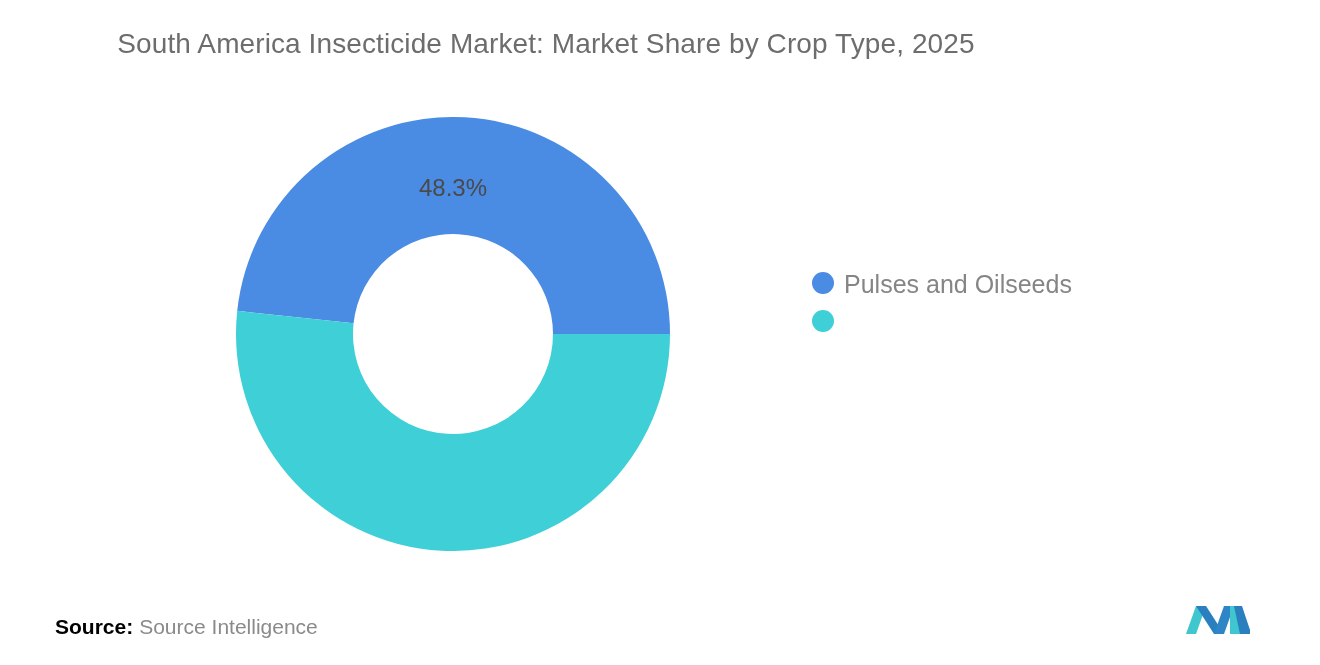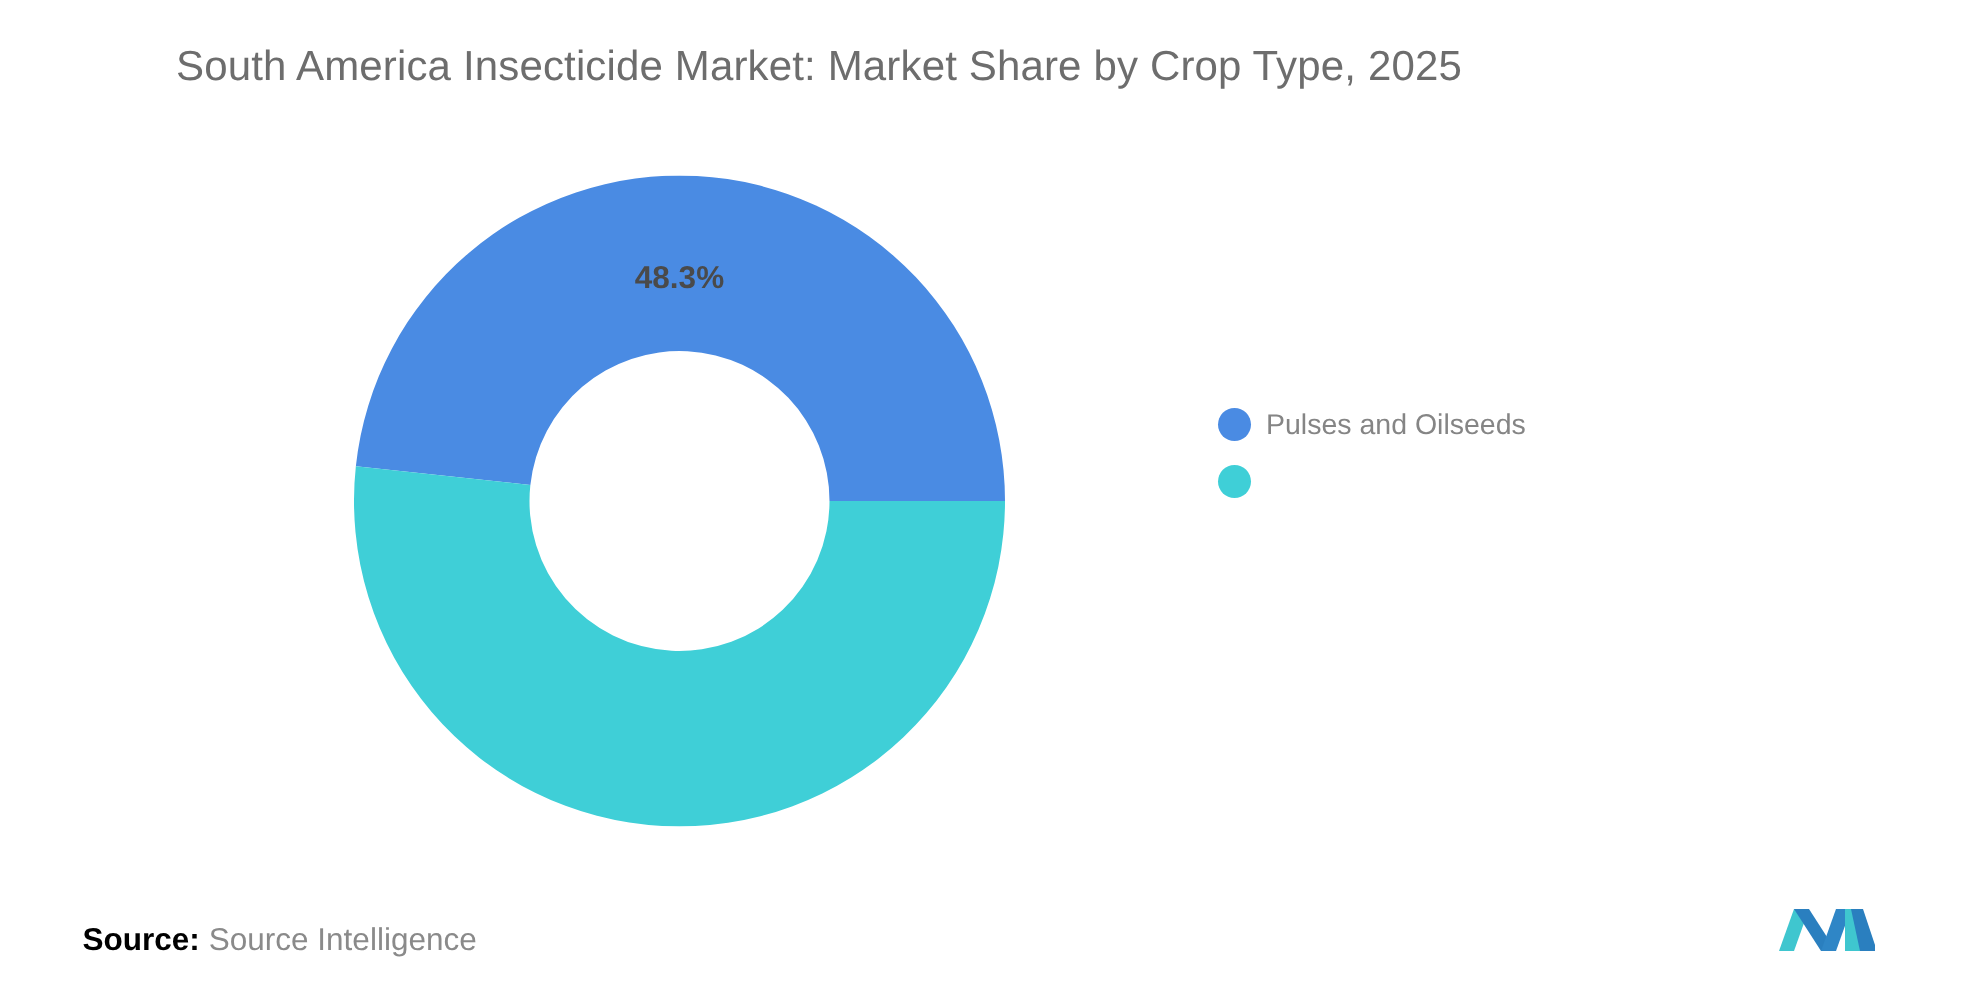--- a/index.html
+++ b/index.html
@@ -43,22 +43,22 @@
     display: block;
     width: 434px;
     height: 434px;
   }
   #donut-label-pulses {
     position: absolute;
     left: 0;
     top: 57px;
     width: 434px;
     text-align: center;
-    font-size: 21px;
-    font-weight: 700;
+    font-size: 24px;
+    font-weight: 400;
     color: #4a4a4a;
     pointer-events: none;
   }
 
   
   #legend {
     position: absolute;
     left: 812px;
     top: 270px;
     width: 480px;
@@ -70,21 +70,21 @@
   }
   .legend-swatch {
     flex: 0 0 auto;
     width: 22px;
     height: 22px;
     border-radius: 50%;
     margin-right: 10px;
     margin-top: 2px;
   }
   .legend-label {
-    font-size: 19px;
+    font-size: 25px;
     font-weight: 300;
     color: #858585;
     line-height: 28px;
     max-width: 440px;
   }
 
   
   #footer-source {
     position: absolute;
     left: 55px;

